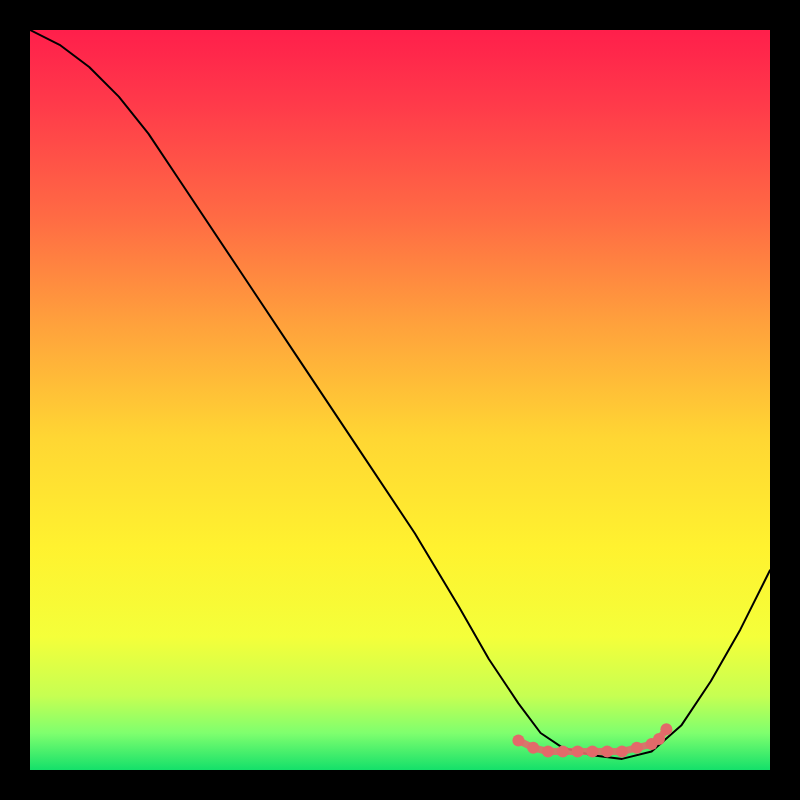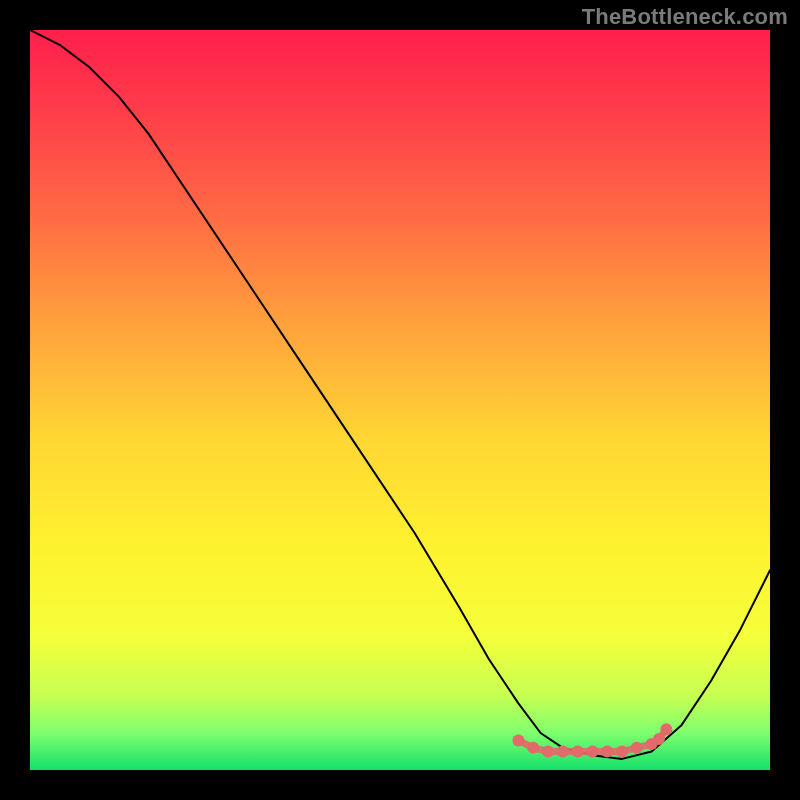--- a/index.html
+++ b/index.html
@@ -36,21 +36,20 @@
     color: #7a7a7a;
     letter-spacing: 0.2px;
     user-select: none;
   }
   svg { display: block; }
 </style>
 </head>
 <body>
 
 <div class="frame">
-  <div class="watermark">TheBottleneck.com</div>
   <div class="plot-area">
     <svg id="chart-svg" width="740" height="740" viewBox="0 0 740 740">
       <defs>
         <linearGradient id="bg-grad" x1="0" y1="0" x2="0" y2="1">
             <stop offset="0%" stop-color="#ff1f4b"></stop>
             <stop offset="10%" stop-color="#ff3a4a"></stop>
             <stop offset="25%" stop-color="#ff6a44"></stop>
             <stop offset="40%" stop-color="#ffa23c"></stop>
             <stop offset="55.00000000000001%" stop-color="#ffd633"></stop>
             <stop offset="70%" stop-color="#fff22f"></stop>

